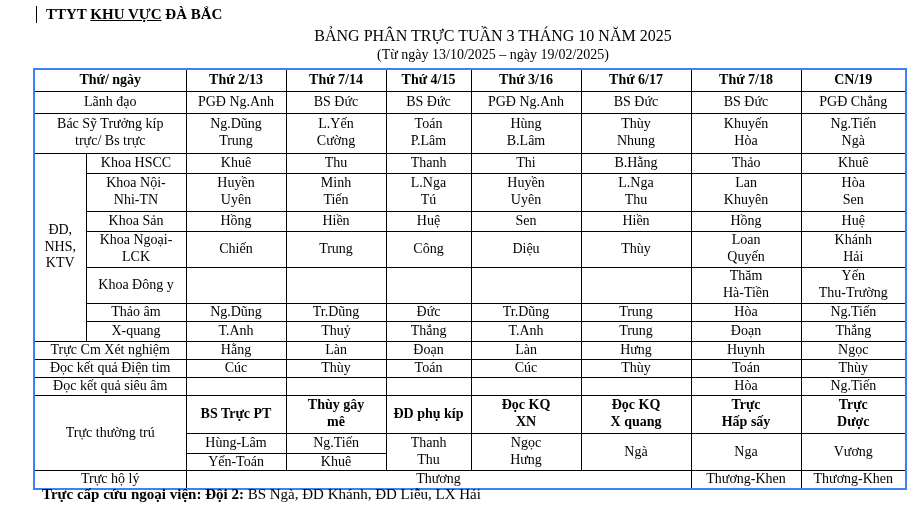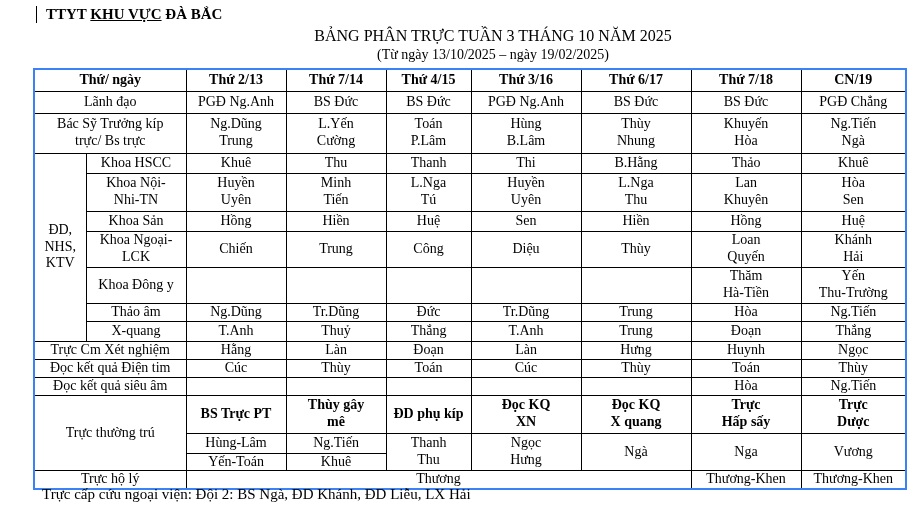--- a/index.html
+++ b/index.html
@@ -18,21 +18,21 @@
   .duty-table-wrap{position:absolute;left:33px;top:68px;}
   table.duty{border-collapse:collapse;table-layout:fixed;width:872px;border:2px solid #3b82f6;padding-left:12px;}
   table.duty td{
     border:1px solid #000;text-align:center;vertical-align:middle;
     font-size:14px;padding:0 2px;white-space:pre-line;line-height:1.18;overflow:hidden;
   }
   td.b{font-weight:bold;}
   tr.rh22{height:22px}tr.rh40{height:40px}tr.rh20{height:20px}tr.rh38{height:38px}
   tr.rh36{height:36px}tr.rh18{height:18px}tr.rh16{height:16px}
   .footer-note{position:absolute;left:42px;top:486px;font-size:15px;white-space:nowrap;}
-  .footer-bold{font-weight:normal;}
+  .footer-bold{font-weight:bold;}
 </style>
 </head>
 <body>
 
 <div class="cursor-line"></div>
 
 <div class="org-block">
   <div class="org-line2"><span>TTYT </span><span class="org-underline">KHU VỰC</span><span> ĐÀ BẮC</span></div>
 </div>
 

